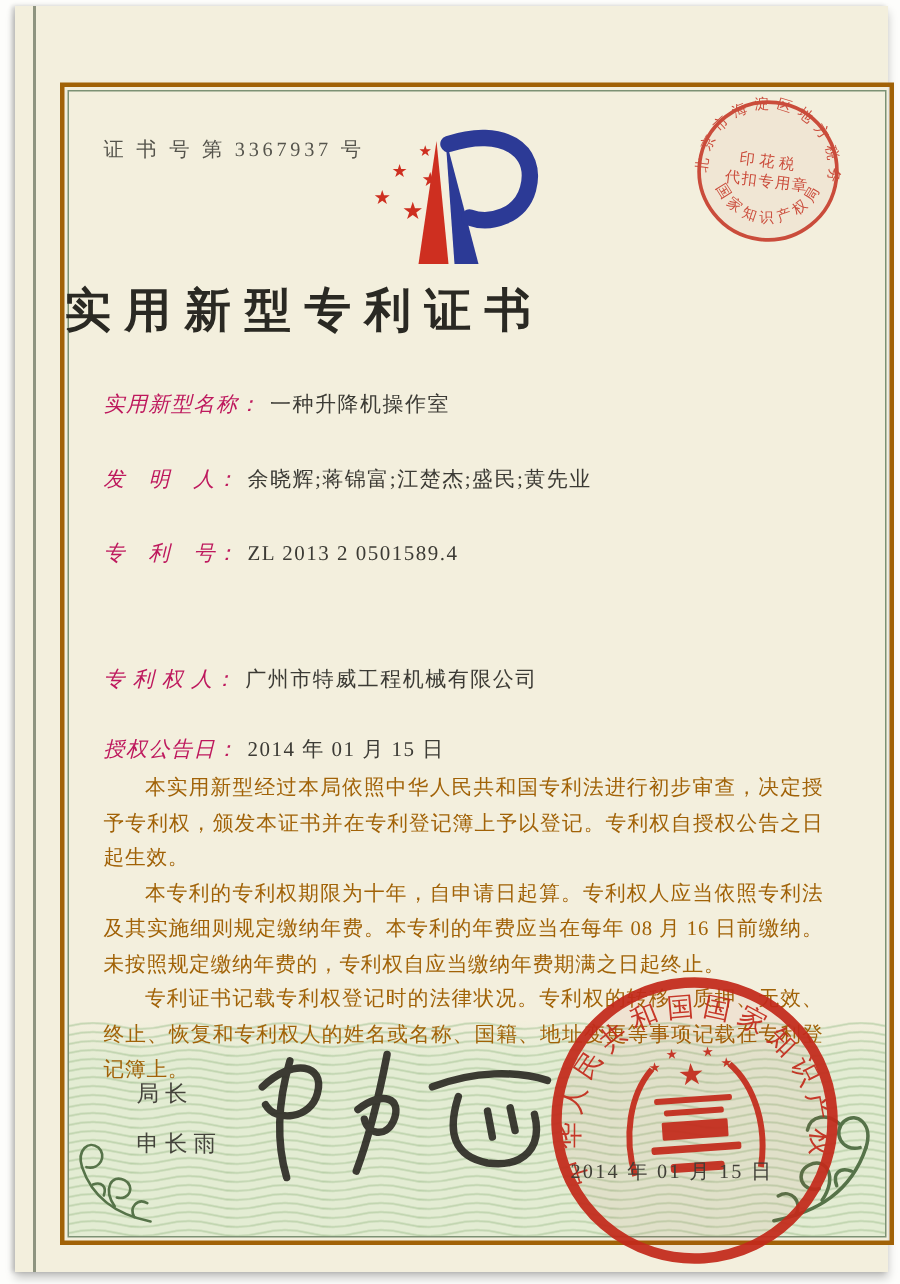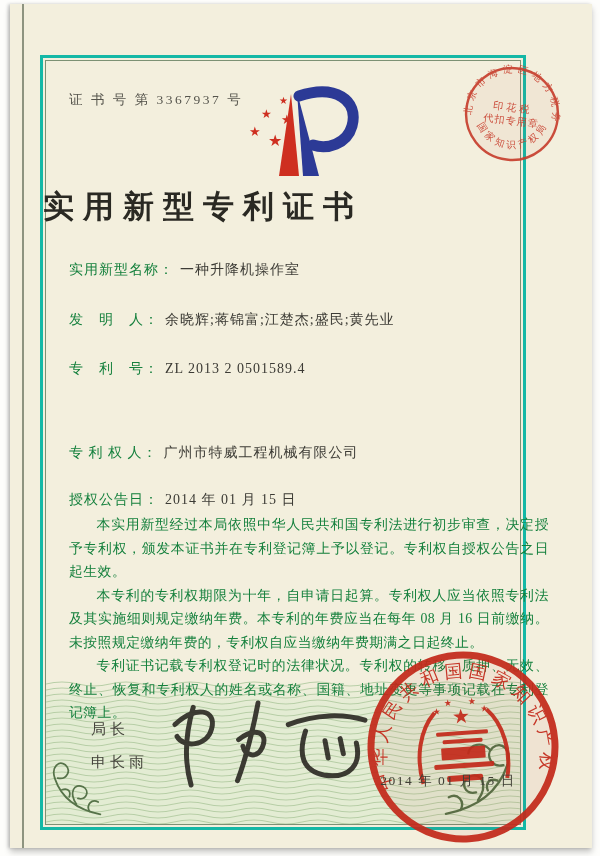--- a/index.html
+++ b/index.html
@@ -12,22 +12,22 @@
   .paper{
     position:absolute;left:10px;top:4px;width:582px;height:844px;
     background:#f3efdd;
     box-shadow:-2px 0 3px rgba(0,0,0,.18), 0 4px 6px rgba(0,0,0,.22);
   }
   .spine{
     position:absolute;left:12px;top:0;width:2px;height:100%;
     background:#6c7560;opacity:.75;
   }
   .frame{
-    position:absolute;left:30px;top:51px;width:486px;height:775px;
-    border:3px solid #14b8a6;box-sizing:border-box;
+    position:absolute;left:30px;top:51px;width:556px;height:775px;
+    border:3px solid #a16207;box-sizing:border-box;
   }
   .frame-inner{
     position:absolute;inset:2px;border:1px solid #7c9174;pointer-events:none;
   }
   .band{
     position:absolute;left:3px;right:3px;bottom:3px;height:143px;
     background:linear-gradient(to bottom, rgba(227,236,211,0), #e3ecd3 18%);
   }
   .band svg{display:block;width:100%;height:100%;opacity:.95;}
   .flourish{position:absolute;z-index:2;}
@@ -41,25 +41,25 @@
   .logo{position:absolute;left:192px;top:26px;width:140px;height:98px;z-index:3;}
   .title{
     position:absolute;left:0;right:0;top:128px;margin:0;text-align:left;
     font-size:31px;font-weight:600;color:#2a2923;letter-spacing:9px;z-index:3;
   }
   .field{
     position:absolute;left:26px;right:24px;font-size:14px;color:#3c3b35;
     letter-spacing:1px;z-index:3;white-space:nowrap;
   }
   .f0{top:203px}.f1{top:253px}.f2{top:302px}.f3{top:347px}.f4{top:386px}.f5{top:433px}
-  .flabel{color:#15803d;}
+  .flabel{color:#be185d;font-style:italic;}
   .fvalue{margin-left:6px;}
   .paras{
     position:absolute;left:26px;top:455px;width:480px;z-index:3;
-    font-size:13.8px;line-height:23.5px;color:#15803d;text-align:justify;
+    font-size:13.8px;line-height:23.5px;color:#a16207;text-align:justify;
   }
   .paras p{margin:0;text-indent:2em;letter-spacing:.5px;}
   .issuer{position:absolute;left:48px;top:662px;z-index:4;font-size:15px;color:#45443c;letter-spacing:4px;}
   .issuer div{margin-bottom:14px;font-family:Liberation Serif, serif;}
   .signature{position:absolute;left:118px;top:632px;width:220px;height:108px;z-index:4;}
   .seal{position:absolute;left:322px;top:591px;width:196px;height:196px;z-index:4;transform:rotate(-4deg);opacity:.93;}
   .seal-date{
     position:absolute;left:300px;top:714px;width:210px;text-align:center;z-index:5;
     font-size:13.5px;color:#403f37;letter-spacing:1.5px;
   }

